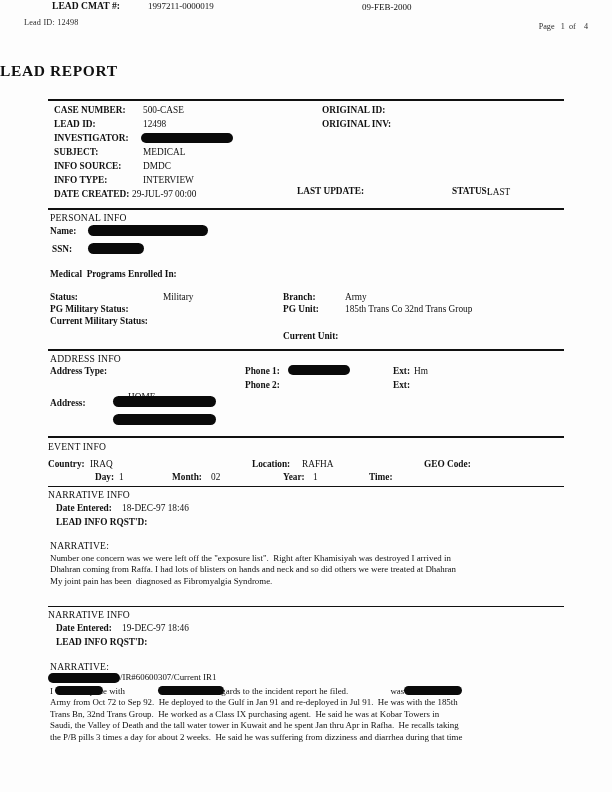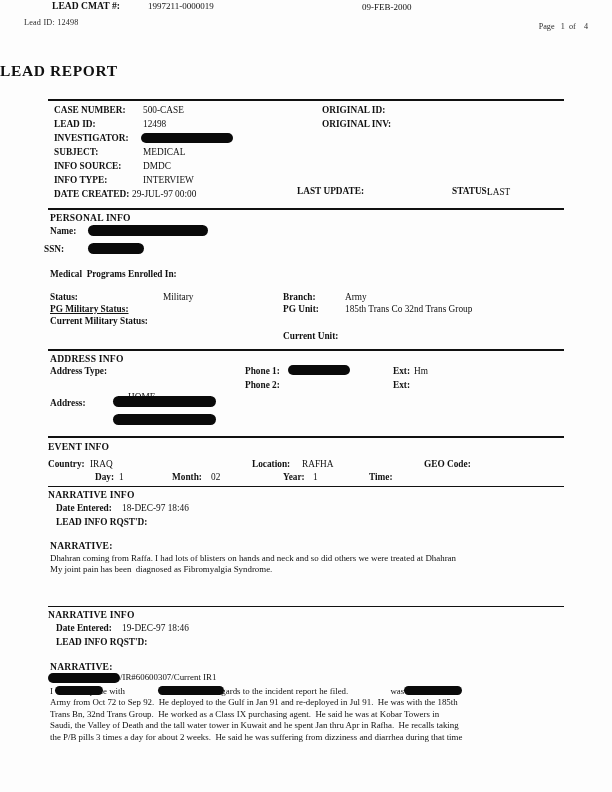--- a/index.html
+++ b/index.html
@@ -73,21 +73,21 @@
   
   .fld {
     position: absolute;
     font-size: 9.3px;
     white-space: pre;
   }
   .fld.b { font-weight: bold; }
   .sect {
     position: absolute;
     font-size: 9.6px;
-    font-weight: bold;
+    font-weight: normal;
     letter-spacing: .2px;
   }
 
   
   .redact {
     position: absolute;
     background: #0a0a0a;
     border-radius: 7px;
   }
   .narr-line {
@@ -143,28 +143,28 @@
   <div class="fld b" style="left:452px; top:186px;">STATUS:</div>
   <div class="fld" style="left:487px; top:186.5px;">LAST</div>
 
   <div class="rule thick" style="top:208px;"></div>
 
   <div class="sect" style="left:50px; top:212px;">PERSONAL INFO</div>
 
   <div class="fld b" style="left:50px; top:226px;">Name:</div>
   <div class="redact" style="left:88px; top:225px; width:120px; height:11px;"></div>
 
-  <div class="fld b" style="left:44px; top:244px;">SSN:</div>
+  <div class="fld b" style="left:52px; top:244px;">SSN:</div>
   <div class="redact" style="left:88px; top:243px; width:56px; height:11px;"></div>
 
   <div class="fld b" style="left:50px; top:269px;">Medical  Programs Enrolled In:</div>
 
   <div class="fld b" style="left:50px; top:292px;">Status:</div>
   <div class="fld" style="left:163px; top:292px;">Military</div>
-  <div class="fld b" style="left:50px; top:304px;text-decoration:underline;">PG Military Status:</div>
+  <div class="fld b" style="left:50px; top:304px;">PG Military Status:</div>
   <div class="fld b" style="left:50px; top:316px;">Current Military Status:</div>
 
   <div class="fld b" style="left:283px; top:292px;">Branch:</div>
   <div class="fld" style="left:345px; top:292px;">Army</div>
   <div class="fld b" style="left:283px; top:304px;">PG Unit:</div>
   <div class="fld" style="left:345px; top:304px;">185th Trans Co 32nd Trans Group</div>
   <div class="fld b" style="left:283px; top:331px;">Current Unit:</div>
 
   <div class="rule thick" style="top:349px;"></div>
 
@@ -208,20 +208,21 @@
   <div class="rule thin" style="top:486px;"></div>
 
   <div class="sect" style="left:48px; top:489px;">NARRATIVE INFO</div>
   <div class="fld b" style="left:56px; top:503px;">Date Entered:</div>
   <div class="fld" style="left:122px; top:503px;">18-DEC-97 18:46</div>
   <div class="fld b" style="left:56px; top:517px;">LEAD INFO RQST'D:</div>
 
   <div class="sect" style="left:50px; top:540px;">NARRATIVE:</div>
 
   <div class="narr-block" style="left:50px; top:553px;">
+    <div class="narr-line">Number one concern was we were left off the "exposure list".  Right after Khamisiyah was destroyed I arrived in</div>
     <div class="narr-line">Dhahran coming from Raffa. I had lots of blisters on hands and neck and so did others we were treated at Dhahran</div>
     <div class="narr-line">My joint pain has been  diagnosed as Fibromyalgia Syndrome.</div>
   </div>
 
   <div class="rule thin" style="top:606px;"></div>
 
   <div class="sect" style="left:48px; top:609px;">NARRATIVE INFO</div>
   <div class="fld b" style="left:56px; top:623px;">Date Entered:</div>
   <div class="fld" style="left:122px; top:623px;">19-DEC-97 18:46</div>
   <div class="fld b" style="left:56px; top:637px;">LEAD INFO RQST'D:</div>

